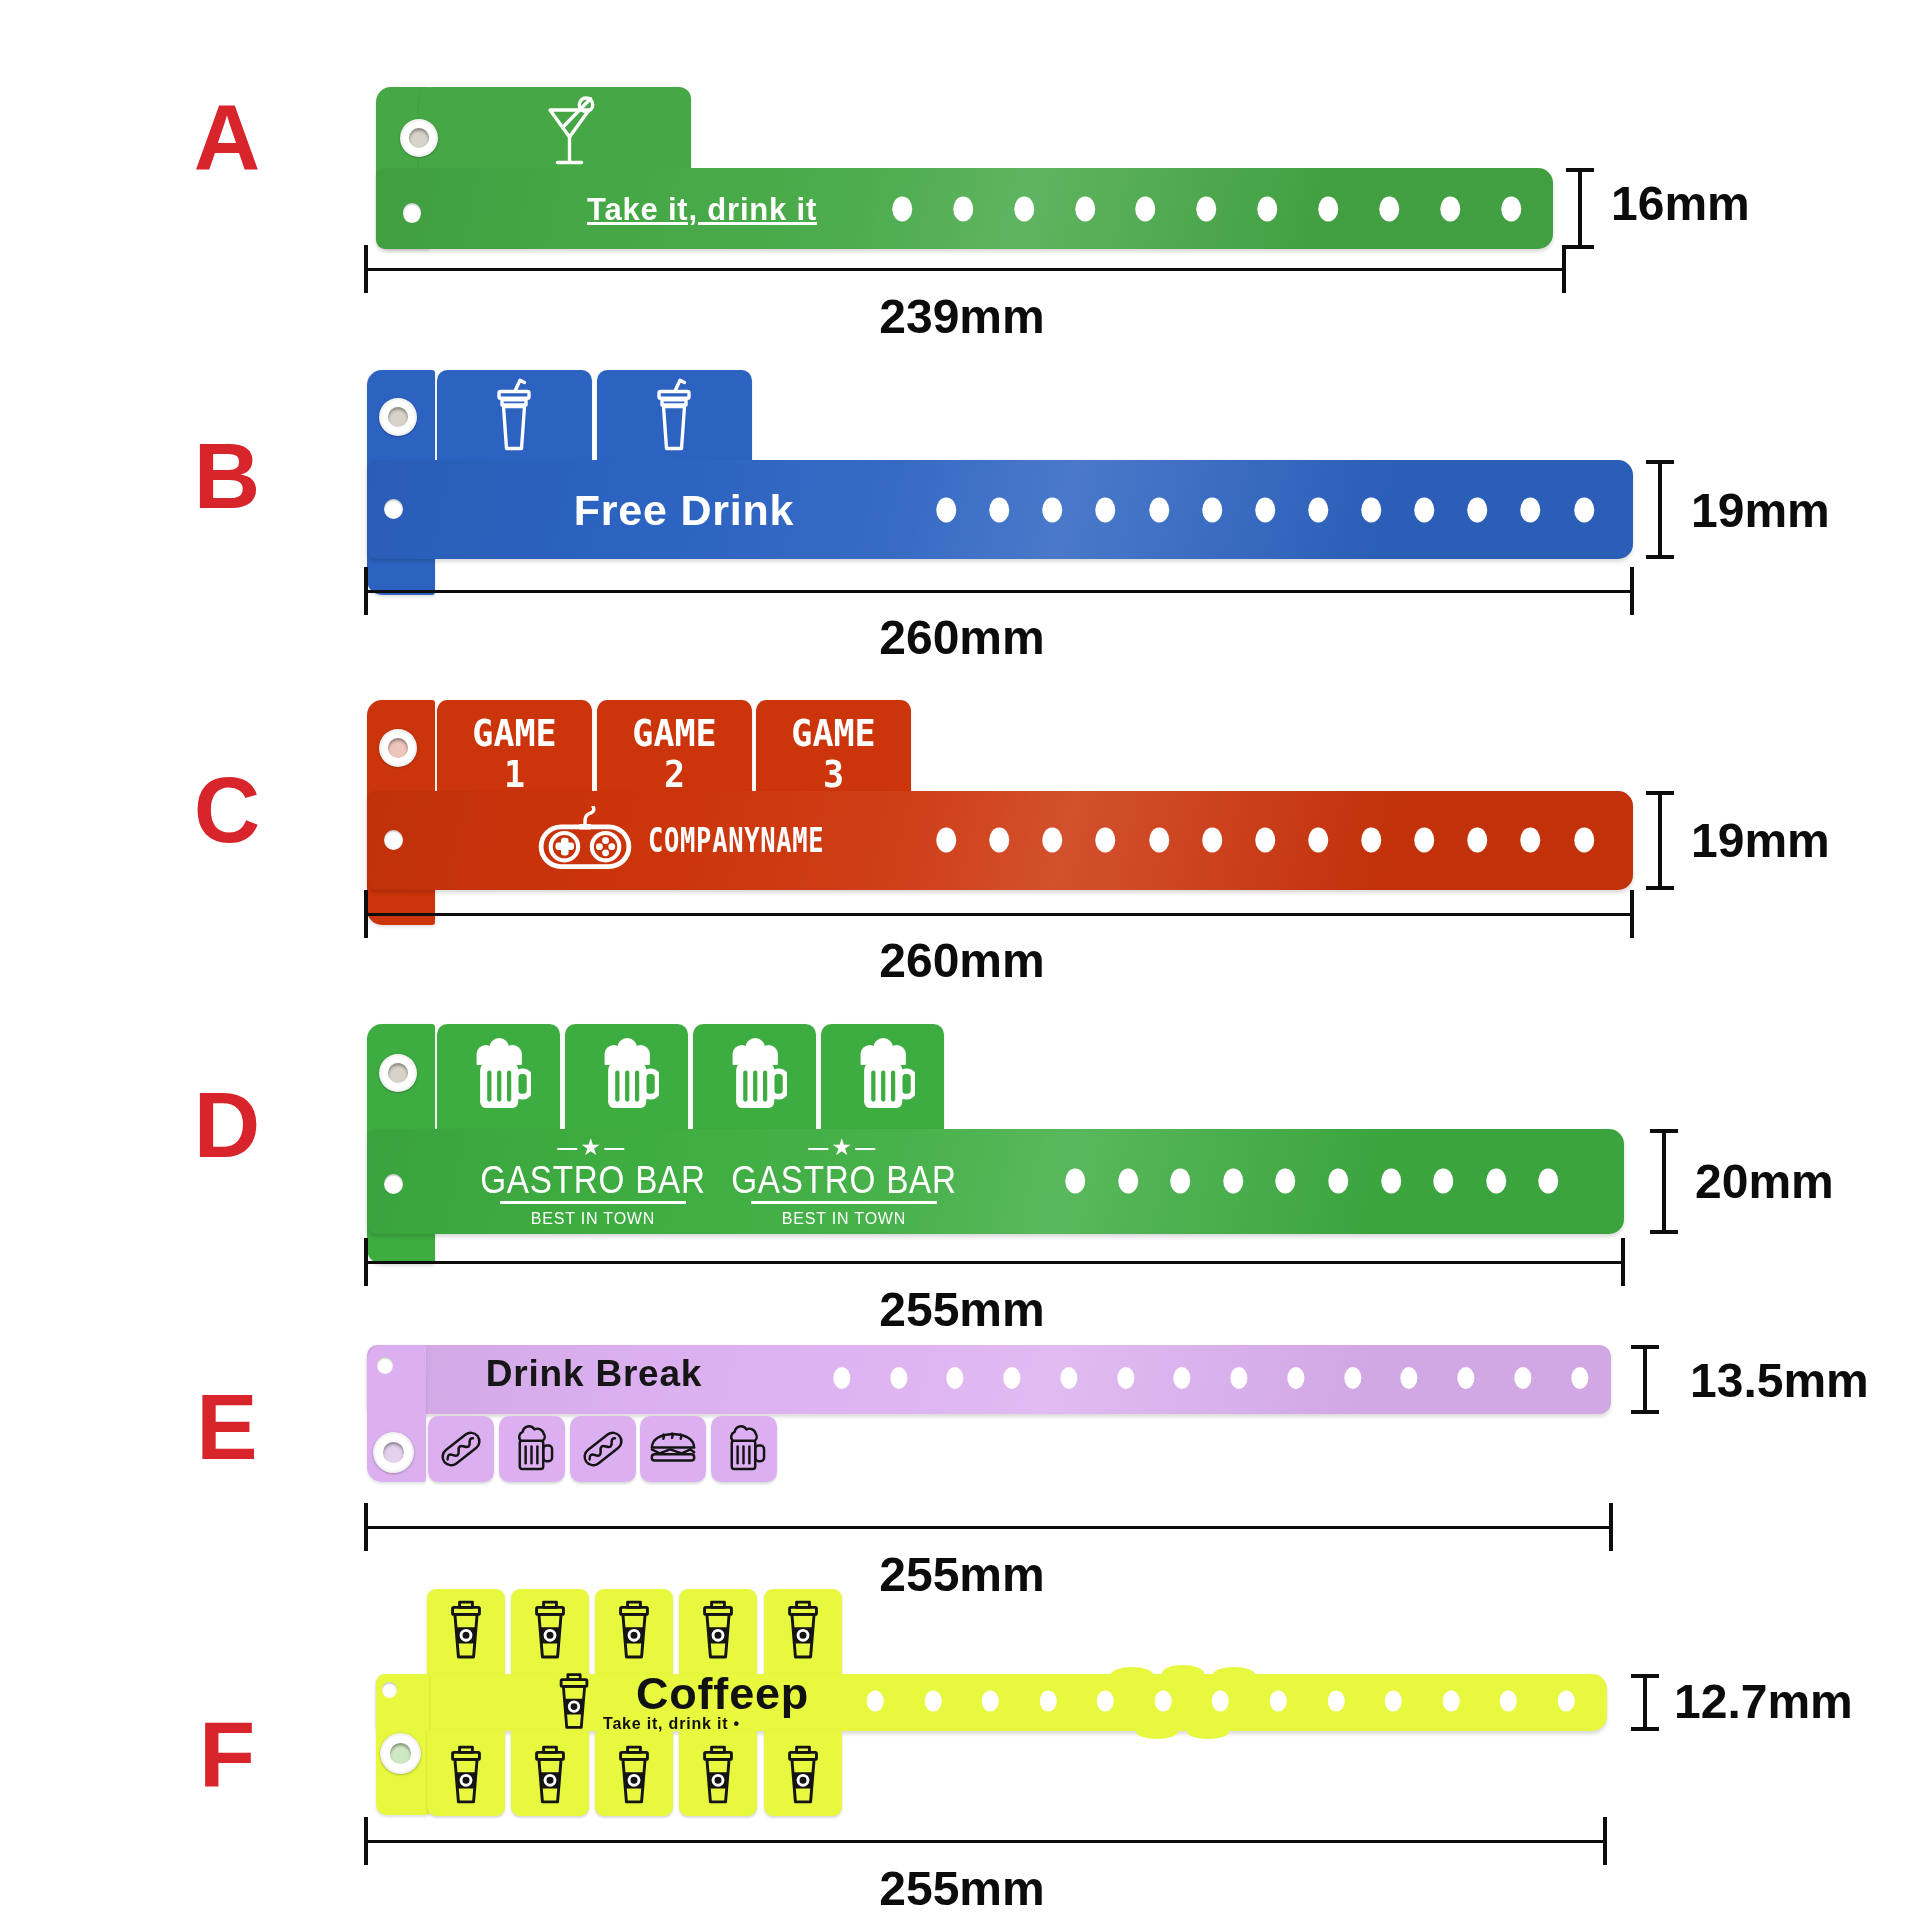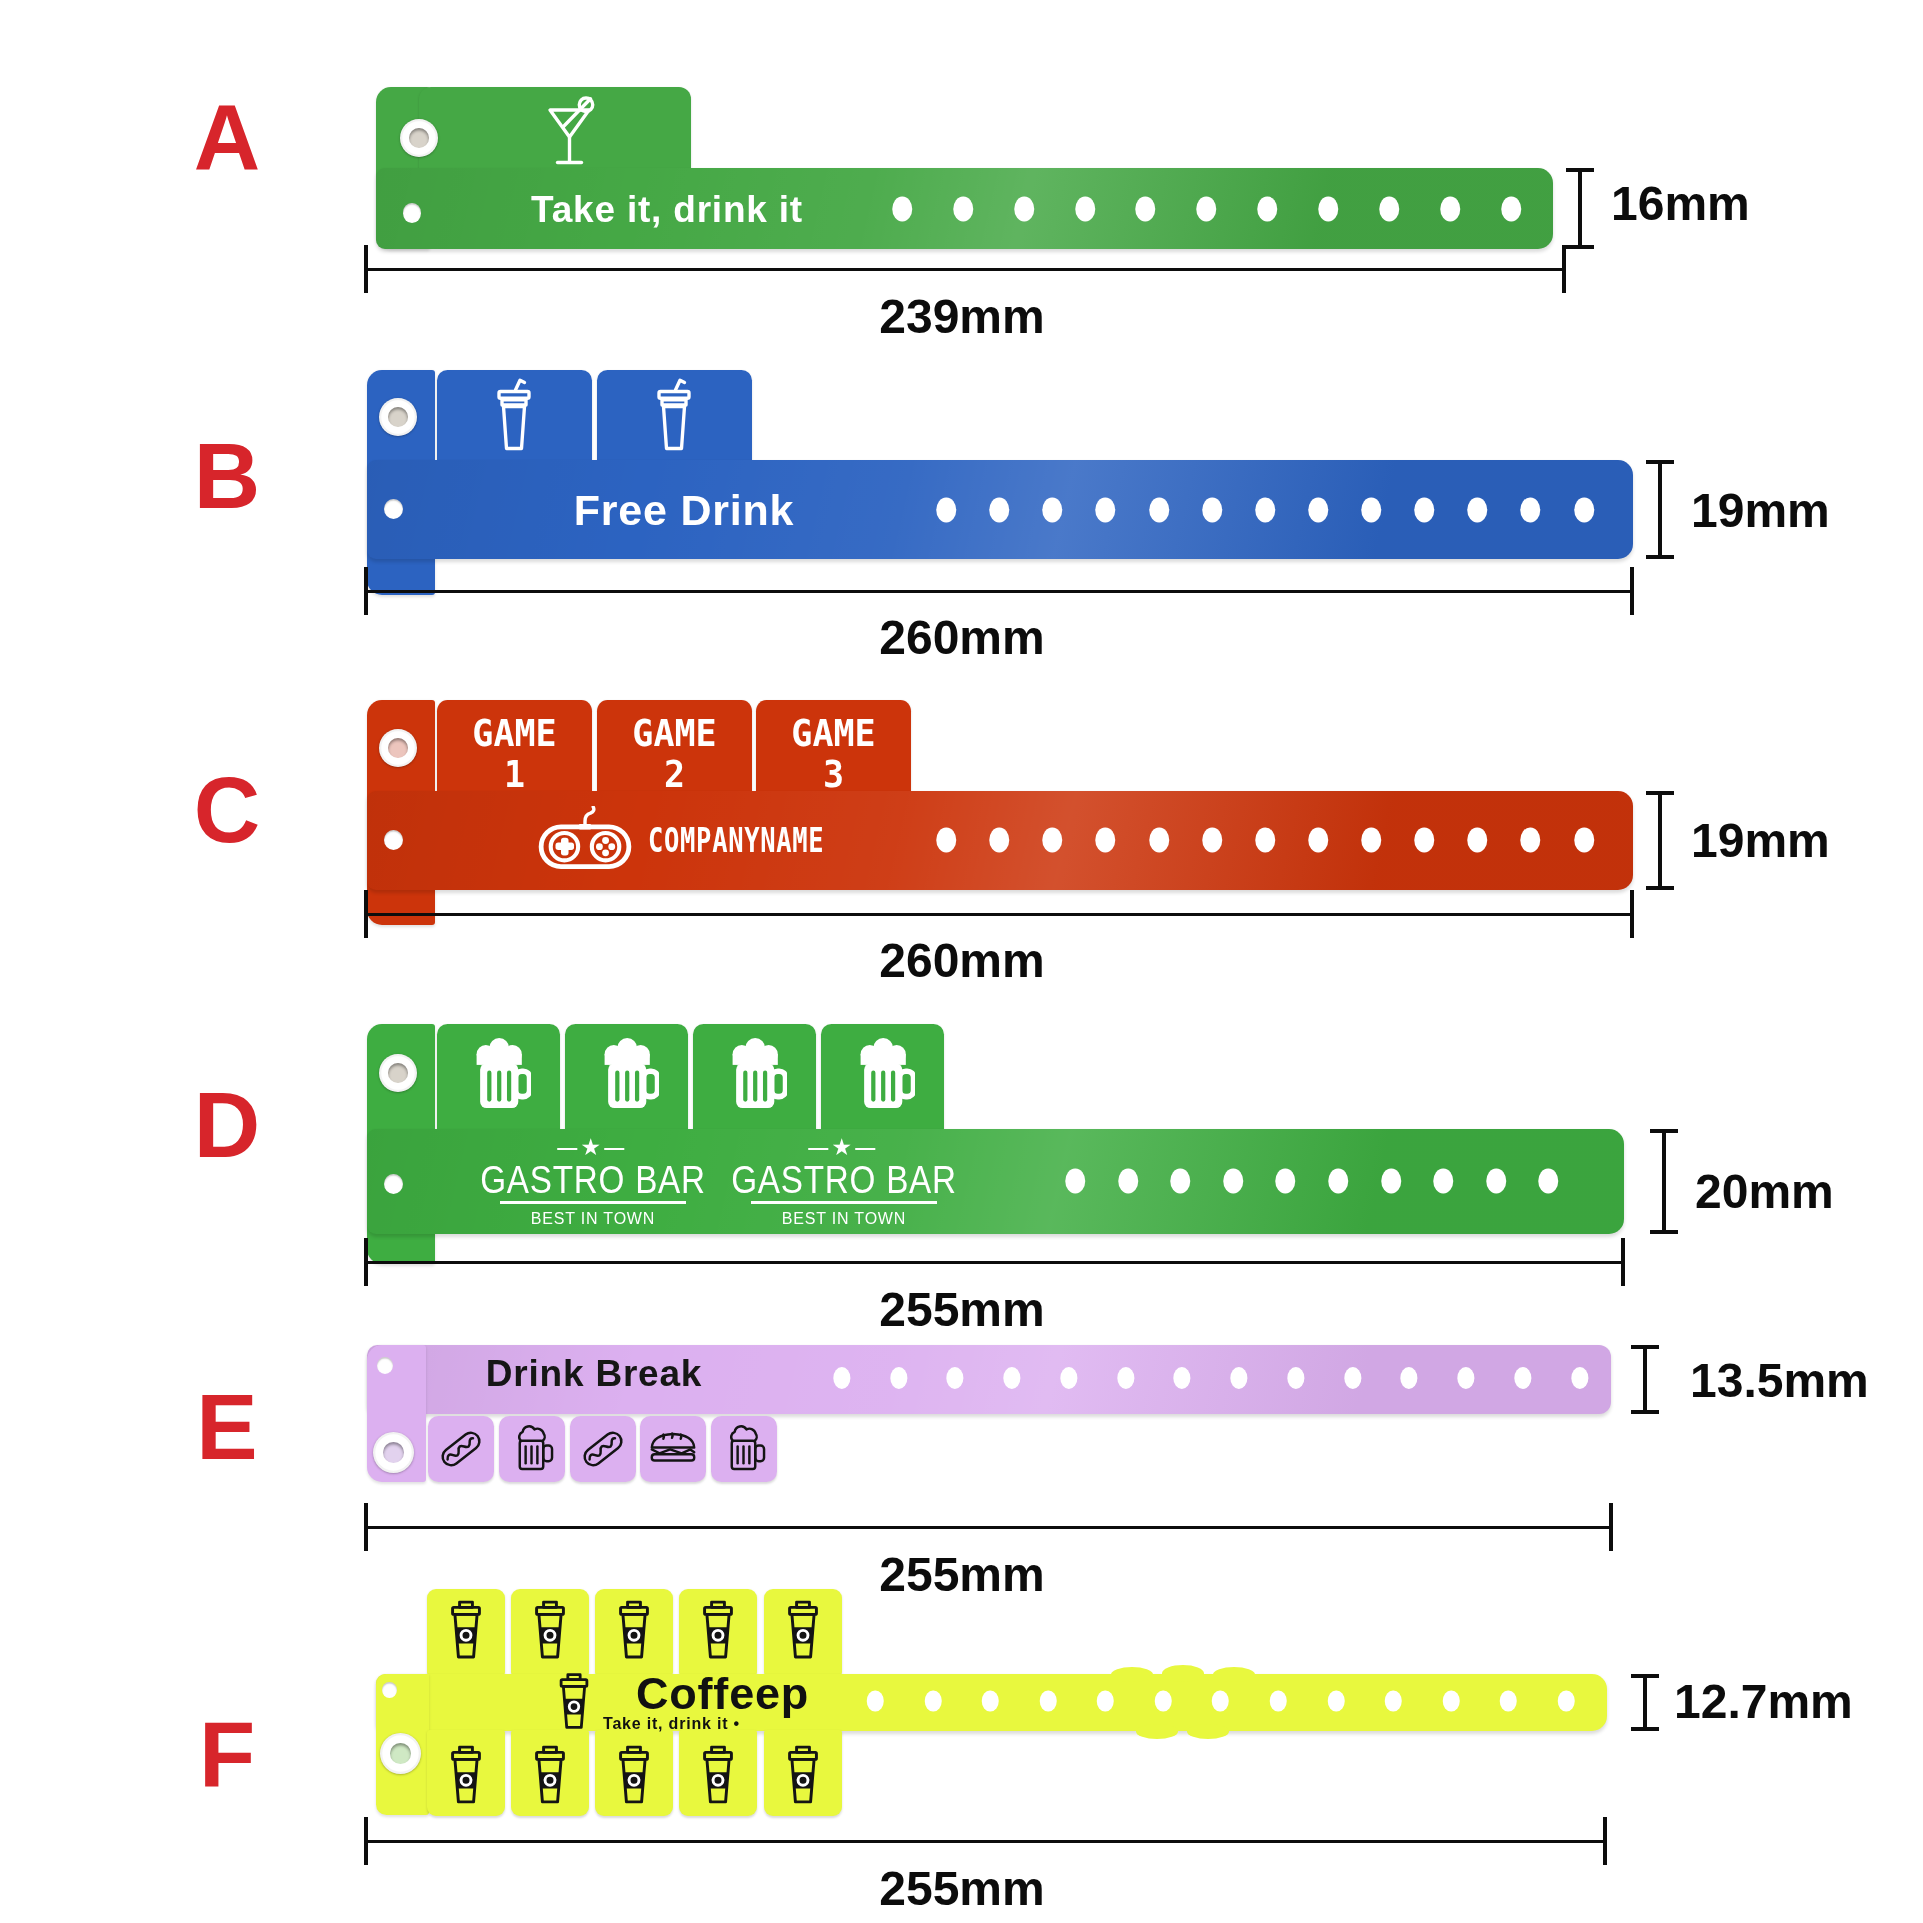--- a/index.html
+++ b/index.html
@@ -69,21 +69,21 @@
           <circle cx="60" cy="13" r="9"></circle>
           <line x1="66" y1="5" x2="30" y2="42"></line>
         </g>
       </svg>
     </div>
     <div class="strap sheen" style="left: 376px; top: 168px; width: 1177px; height: 81px; background: rgb(69, 168, 69);"></div>
     <div class="ring" style="left:400px;top:119px;width:38px;height:38px;">
         <div class="ring-in"></div>
       </div>
     <div class="dot" style="left:403px;top:203px;width:18px;height:19.5px;"></div>
-    <div class="band-text" style="left:667px;top:210px;font-size:37px;">Take it, drink it</div>
+    <div class="band-text" style="left:702px;top:210px;font-size:31px;text-decoration:underline;">Take it, drink it</div>
     <div class="holes-row" style="left:902px;top:209px;">
         <div class="hole" style="left: 0px; top: 0px; width: 19.5px; height: 25px;"></div>
         <div class="hole" style="left: 61px; top: 0px; width: 19.5px; height: 25px;"></div>
         <div class="hole" style="left: 122px; top: 0px; width: 19.5px; height: 25px;"></div>
         <div class="hole" style="left: 183px; top: 0px; width: 19.5px; height: 25px;"></div>
         <div class="hole" style="left: 243px; top: 0px; width: 19.5px; height: 25px;"></div>
         <div class="hole" style="left: 304px; top: 0px; width: 19.5px; height: 25px;"></div>
         <div class="hole" style="left: 365px; top: 0px; width: 19.5px; height: 25px;"></div>
         <div class="hole" style="left: 426px; top: 0px; width: 19.5px; height: 25px;"></div>
         <div class="hole" style="left: 487px; top: 0px; width: 19.5px; height: 25px;"></div>
@@ -315,21 +315,21 @@
         <div class="hole" style="left: 105px; top: 0px; width: 19.5px; height: 25px;"></div>
         <div class="hole" style="left: 158px; top: 0px; width: 19.5px; height: 25px;"></div>
         <div class="hole" style="left: 210px; top: 0px; width: 19.5px; height: 25px;"></div>
         <div class="hole" style="left: 263px; top: 0px; width: 19.5px; height: 25px;"></div>
         <div class="hole" style="left: 316px; top: 0px; width: 19.5px; height: 25px;"></div>
         <div class="hole" style="left: 368px; top: 0px; width: 19.5px; height: 25px;"></div>
         <div class="hole" style="left: 421px; top: 0px; width: 19.5px; height: 25px;"></div>
         <div class="hole" style="left: 473px; top: 0px; width: 19.5px; height: 25px;"></div>
       </div>
     <div class="vdim" style="left:1662px;top:1129px;height:105px;"></div>
-    <div class="dim-label vcenter" style="left:1695px;top:1181px;margin-top:10px;">20mm</div>
+    <div class="dim-label vcenter" style="left:1695px;top:1181px;">20mm</div>
     <div class="hdim" style="left:364px;top:1238px;width:1261px;">
       <div class="hline"></div>
         <div class="htick l"></div>
         <div class="htick r"></div>
     </div>
     <div class="dim-label center" style="left:962px;top:1282px;">255mm</div>
   </div>
 
   <div>
     <div class="letter" style="left:227px;top:1427px;">E</div>

